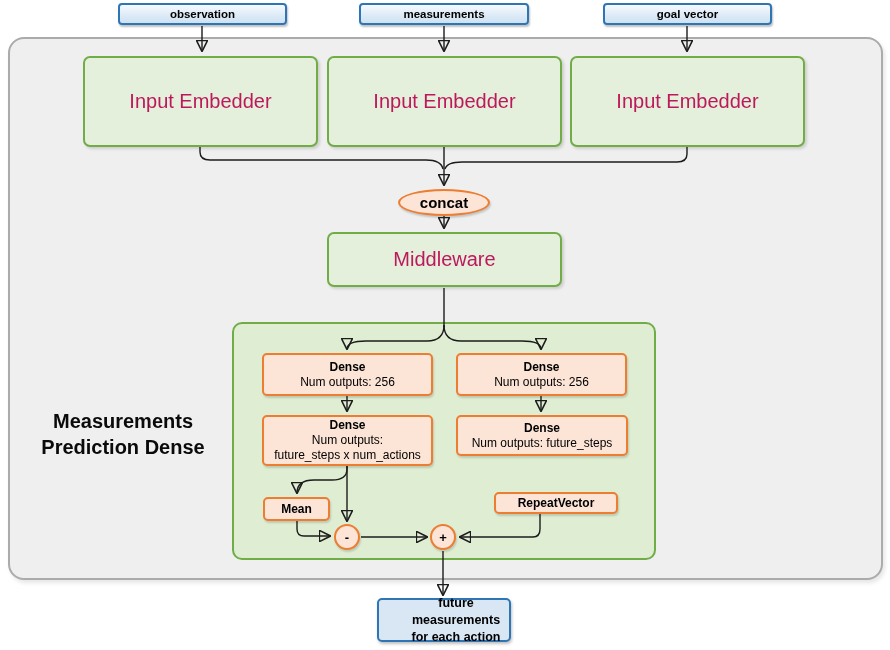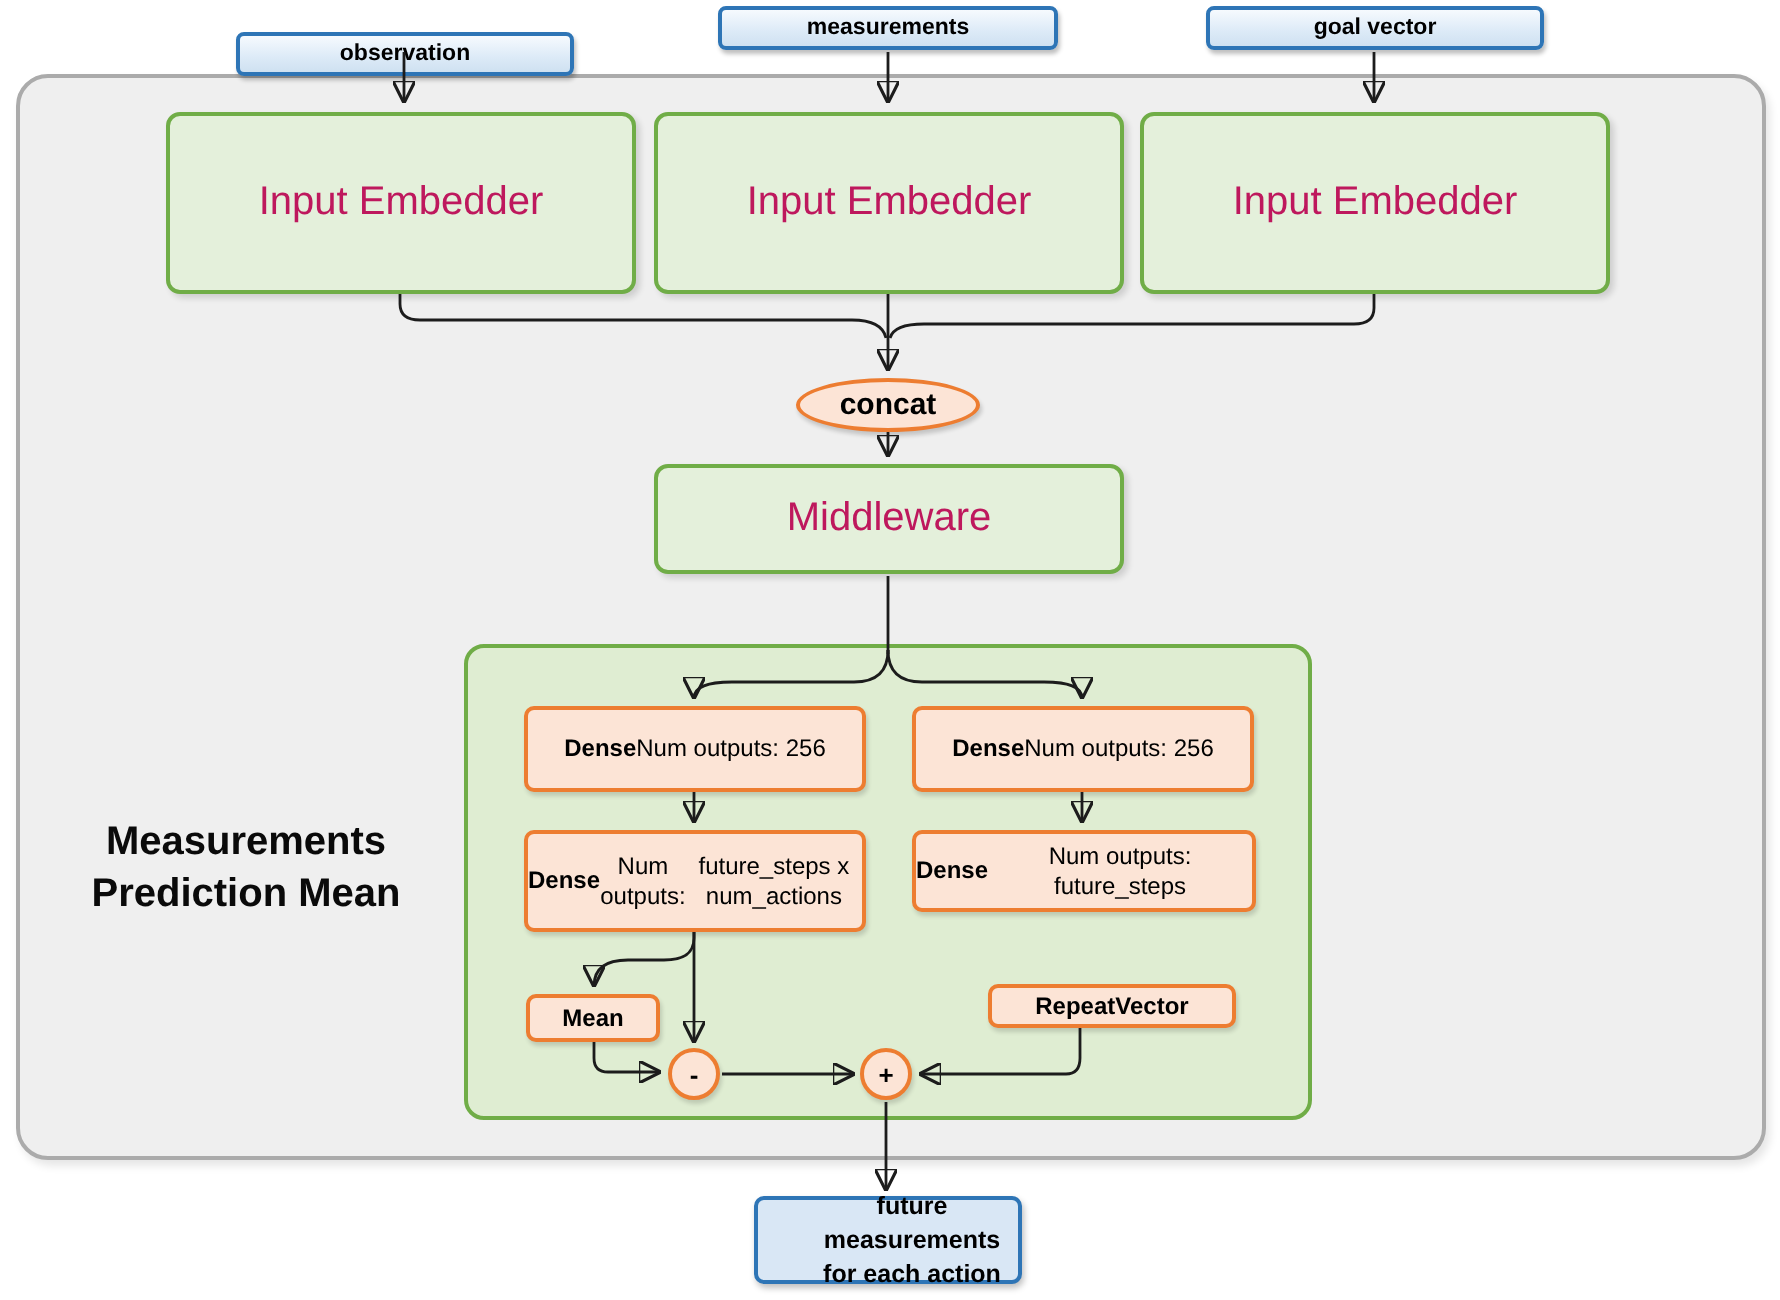--- a/index.html
+++ b/index.html
@@ -48,21 +48,21 @@
     border:2.5px solid var(--green-border,#70AD47);
     border-radius:10px;
   }
 
   .head-title{
     left:28px;top:408px;width:190px;
     text-align:center;font-size:20px;font-weight:bold;color:#0a0a0a;line-height:26px;
   }
 
   .orange-box{
-    display:flex;align-items:center;justify-content:center;
+    display:flex;flex-direction:column;align-items:center;justify-content:center;
     background:var(--orange-fill,#FCE4D6);
     border:2px solid var(--orange-border,#ED7D31);
     border-radius:5px;
     font-size:12px;color:#000;text-align:center;line-height:15px;
     box-shadow:1px 2px 2px rgba(0,0,0,0.15);
   }
   .orange-box .t{font-weight:bold;}
 
   .op-circle{
     width:26px;height:26px;border-radius:50%;
@@ -87,36 +87,36 @@
   svg.wires{position:absolute;left:0;top:0;width:890px;height:650px;z-index:10;pointer-events:none;}
   svg.wires path{stroke:#1c1c1c;stroke-width:1.4;fill:none;}
 </style>
 </head>
 <body>
 
 <div class="canvas">
 
   <div class="abs gray-container"></div>
 
-  <div class="abs io-label" style="left:118px;top:16px;width:169px;">observation</div>
+  <div class="abs io-label" style="left:118px;top:3px;width:169px;">observation</div>
   <div class="abs io-label" style="left:359px;top:3px;width:170px;">measurements</div>
   <div class="abs io-label" style="left:603px;top:3px;width:169px;">goal vector</div>
 
   <div class="abs green-box" style="left:83px;top:56px;width:235px;height:91px;">Input Embedder</div>
   <div class="abs green-box" style="left:327px;top:56px;width:235px;height:91px;">Input Embedder</div>
   <div class="abs green-box" style="left:570px;top:56px;width:235px;height:91px;">Input Embedder</div>
 
   <div class="abs concat-ellipse">concat</div>
 
   <div class="abs green-box" style="left:327px;top:232px;width:235px;height:55px;">Middleware</div>
 
   <div class="abs head-container"></div>
   <div class="abs head-title">
     <span style="display:block;">Measurements</span>
-    <span style="display:block;">Prediction Mean</span>
+    <span style="display:block;">Prediction Dense</span>
   </div>
 
   <div class="abs orange-box" style="left:262px;top:353px;width:171px;height:43px;">
     <span class="t">Dense</span>
     <span>Num outputs: 256</span>
   </div>
   <div class="abs orange-box" style="left:456px;top:353px;width:171px;height:43px;">
     <span class="t">Dense</span>
     <span>Num outputs: 256</span>
   </div>

